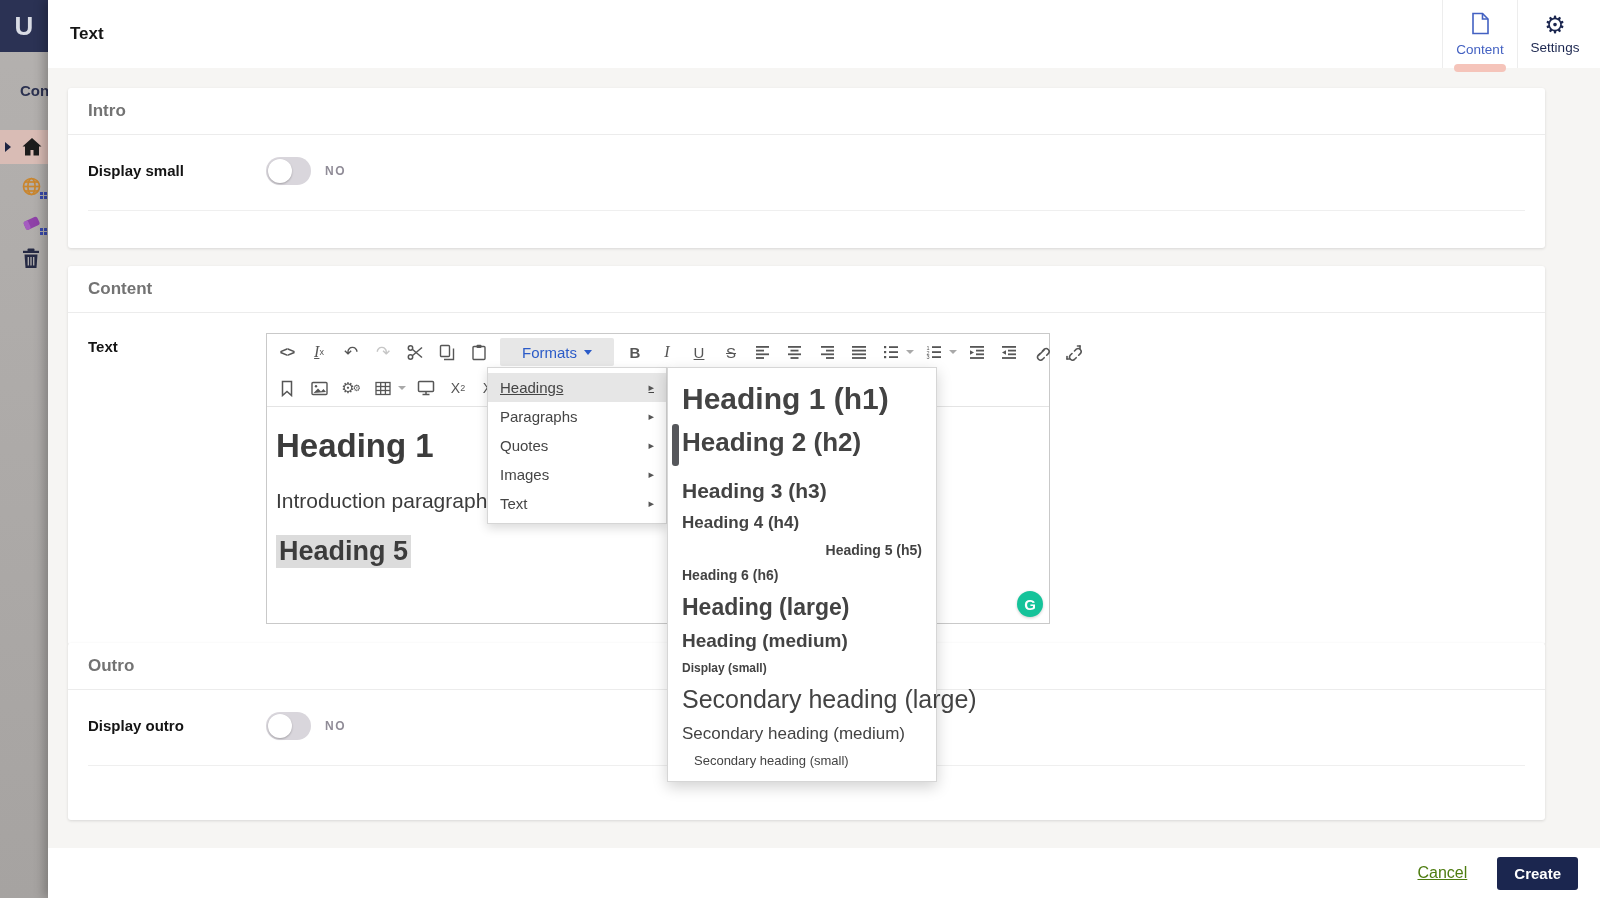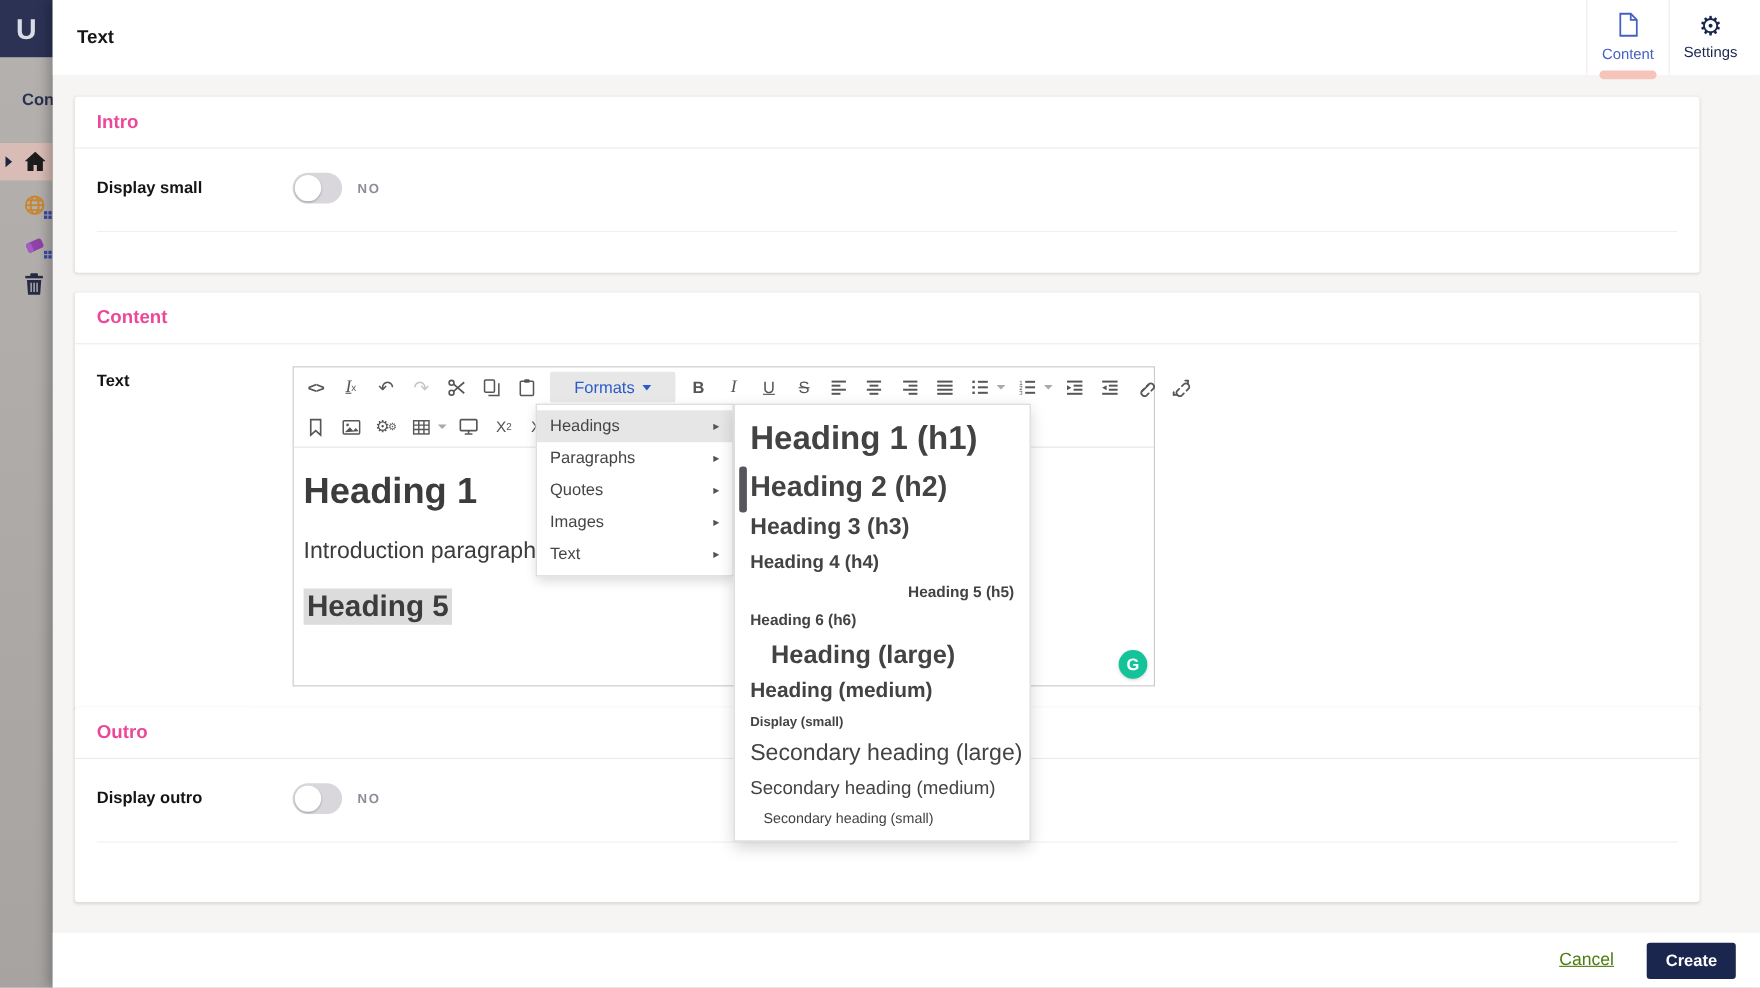--- a/index.html
+++ b/index.html
@@ -37,21 +37,21 @@
   .tab-underline{position:absolute;left:11px;right:11px;bottom:-4px;height:8px;border-radius:4px;background:#f5c4ba;}
   .gear-glyph{font-size:24px;color:#1b264f;line-height:24px;}
 
   
   .card{position:absolute;left:20px;width:1477px;background:#fff;border-radius:3px;
         box-shadow:0 1px 3px rgba(0,0,0,.12);}
   #card-intro{top:88px;height:160px;}
   #card-content{top:266px;height:379px;}
   #card-outro{top:643px;height:177px;}
   .card-header{height:46px;border-bottom:1px solid #ececec;display:flex;align-items:center;
-               padding-left:20px;font-size:17px;font-weight:700;color:#ec4899;}
+               padding-left:20px;font-size:17px;font-weight:700;color:#737373;}
   .prop-row{display:flex;padding:22px 20px 0 20px;}
   .prop-label{width:178px;font-size:15px;font-weight:700;color:#141414;padding-top:5px;}
   .row-divider{position:absolute;left:20px;right:20px;top:122px;height:1px;background:#efefef;}
   #card-outro .row-divider{top:122px;}
 
   
   .toggle-wrap{display:flex;align-items:center;gap:14px;}
   .toggle{width:45px;height:28px;border-radius:14px;background:#d9d6dc;position:relative;}
   .knob{position:absolute;left:2px;top:2px;width:24px;height:24px;border-radius:50%;background:#fff;
         box-shadow:0 1px 2px rgba(0,0,0,.25);}
@@ -87,35 +87,35 @@
   .ec-h2{display:inline-block;font-size:27px;font-weight:700;margin-top:22px;background:#dcdcdc;padding:1px 3px;}
   .grammarly{position:absolute;right:6px;bottom:6px;width:26px;height:26px;border-radius:50%;
              background:#15c39a;color:#fff;font-weight:700;font-size:15px;display:flex;
              align-items:center;justify-content:center;box-shadow:0 1px 3px rgba(0,0,0,.2);}
 
   
   .menu{position:absolute;left:487px;top:367px;width:180px;background:#fff;border:1px solid #d6d6d6;
         box-shadow:0 4px 10px rgba(0,0,0,.15);padding:5px 0;z-index:40;box-sizing:border-box;}
   .menu-item{display:flex;justify-content:space-between;align-items:center;padding:6px 12px;
              font-size:15px;color:#454545;}
-  .menu-item.active{background:#e6e6e6;}
+  .menu-item.active{background:#e6e6e6;text-decoration:underline;}
   .menu-arrow{color:#555;font-size:11px;}
   .submenu{position:absolute;left:667px;top:367px;width:270px;background:#fff;border:1px solid #d6d6d6;
            box-shadow:0 5px 14px rgba(0,0,0,.18);padding:8px 0;z-index:41;box-sizing:border-box;}
   .submenu-item{padding:4px 14px;color:#434343;line-height:1.25;white-space:nowrap;}
   .tag-h1{font-size:30px;font-weight:700;}
   .tag-h2{font-size:26px;font-weight:700;}
-  .tag-h3{font-size:21px;font-weight:700;}
+  .tag-h3{font-size:21px;font-weight:700;margin-top:12px;}
   .tag-h4{font-size:17px;font-weight:700;}
   .tag-h5{font-size:14px;font-weight:700;text-align:right;}
   .tag-h6{font-size:14px;font-weight:700;}
-  .tag-hl{font-size:23px;font-weight:700;margin-left:19px;}
+  .tag-hl{font-size:23px;font-weight:700;}
   .tag-hm{font-size:19px;font-weight:700;}
   .tag-hs{font-size:12px;font-weight:700;}
-  .tag-shl{font-size:21px;}
+  .tag-shl{font-size:25px;}
   .tag-shm{font-size:17px;}
   .tag-shs{font-size:13px;margin-left:12px;}
   .scroll-thumb{position:absolute;left:4px;top:56px;width:7px;height:42px;background:#56575b;border-radius:3px;}
 
   
   .footer{position:absolute;left:0;right:0;bottom:0;height:50px;background:#fff;display:flex;
           align-items:center;justify-content:flex-end;gap:30px;padding-right:22px;}
   .btn-cancel{font-size:16px;color:#4d7c0f;text-decoration:underline;}
   .btn-create{background:#1b264f;color:#fff;font-size:15px;font-weight:600;padding:8px 17px;border-radius:3px;}
 </style>

